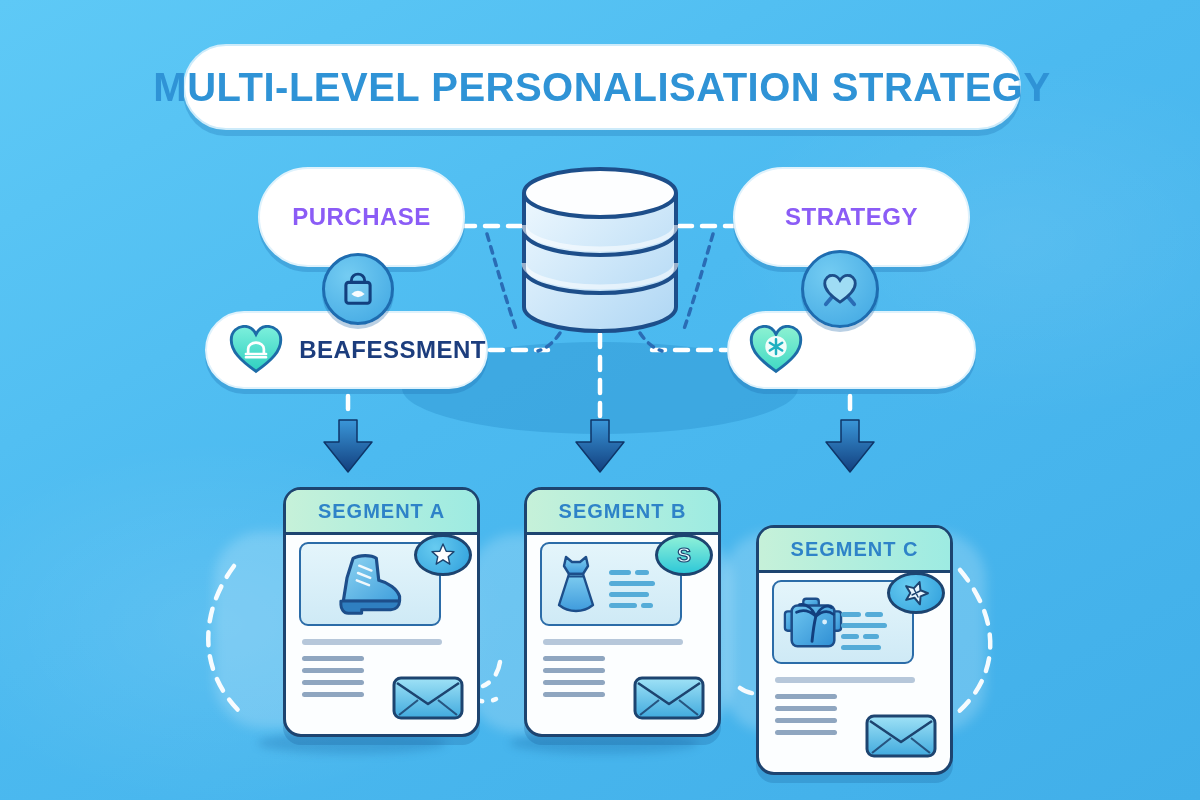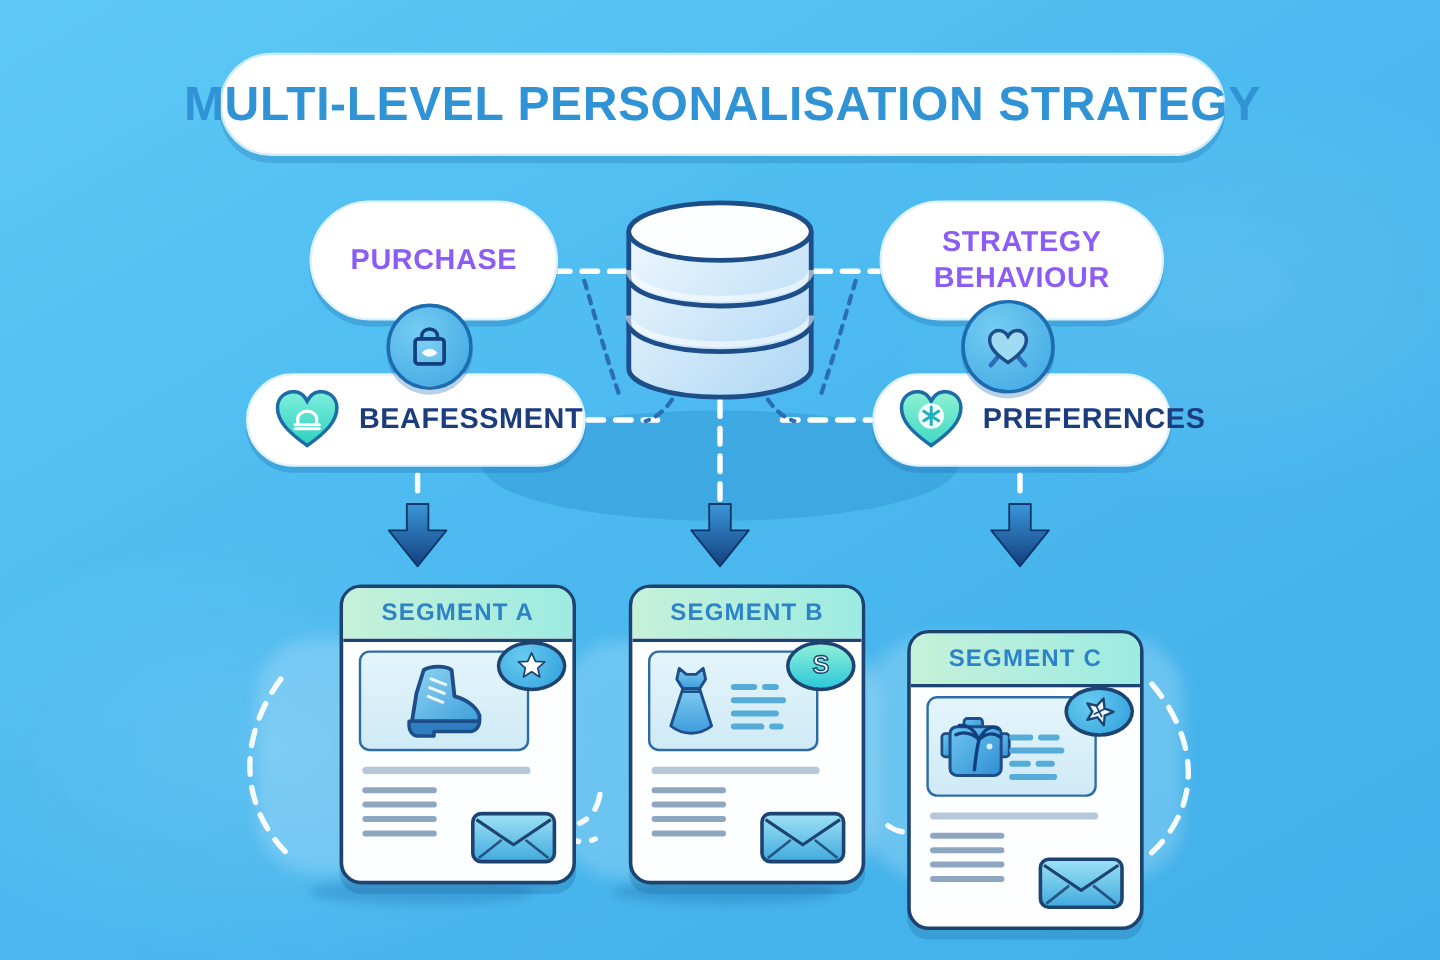--- a/index.html
+++ b/index.html
@@ -13,21 +13,21 @@
   .title-banner{left:183px;top:44px;width:834px;height:82px;background:#ffffff;border:2px solid #cdebfa;
     border-radius:44px;display:flex;align-items:center;justify-content:center;
     box-shadow:0 6px 0 rgba(30,110,175,.28);z-index:4;}
   .title-banner span{font-size:40px;font-weight:800;color:#2f93d6;letter-spacing:.5px;white-space:nowrap;}
   
   .pill{background:#ffffff;border:2px solid #dff2fc;border-radius:50px;display:flex;align-items:center;
     justify-content:center;box-shadow:0 5px 0 rgba(30,110,175,.30);z-index:3;}
   .pill .two-line{font-size:24px;font-weight:800;color:#8b5cf6;text-align:center;line-height:1.25;letter-spacing:.5px;}
   .pill-purchase{left:258px;top:167px;width:203px;height:96px;}
   .pill-browsing{left:733px;top:167px;width:233px;height:96px;}
-  .pill-beafessment{left:205px;top:311px;width:283px;height:78px;justify-content:center;padding-left:22px;box-sizing:border-box;}
+  .pill-beafessment{left:205px;top:311px;width:283px;height:78px;justify-content:flex-end;padding-left:22px;box-sizing:border-box;}
   .pill-preferences{left:727px;top:311px;width:249px;height:78px;justify-content:flex-start;padding-left:20px;box-sizing:border-box;}
   .pill .heart-wrap{width:54px;height:50px;margin-right:16px;flex:0 0 auto;}
   .pill .one-line{font-size:24px;font-weight:800;color:#1c3d7d;letter-spacing:.5px;}
   
   .circle-icon{border-radius:50%;background:radial-gradient(circle at 35% 30%,#74ccf2,#3fa6e2);
     border:3px solid #1e6cb0;box-shadow:0 4px 0 rgba(25,100,165,.30);display:flex;align-items:center;justify-content:center;z-index:4;}
   .circle-purchase{left:322px;top:253px;width:66px;height:66px;}
   .circle-browsing{left:801px;top:250px;width:72px;height:72px;}
   
   .card{width:197px;height:250px;background:#fcfeff;border:3px solid #1d4470;border-radius:18px;
@@ -131,21 +131,20 @@
 
   <div class="abs pill pill-purchase">
     <div class="two-line">
       <div>PURCHASE</div>
     </div>
   </div>
 
   <div class="abs pill pill-browsing">
     <div class="two-line">
       <div>STRATEGY</div>
-      <div>BEHAVIOUR</div>
     </div>
   </div>
 
   <div class="abs circle-icon circle-purchase">
     <svg width="44" height="44" viewBox="0 0 40 40">
       <path d="M14 15 v-3 a6 5.5 0 0 1 12 0 v3" fill="none" stroke="#123f7e" stroke-width="2.6"></path>
       <rect x="9" y="14" width="22" height="19" rx="2.5" fill="rgba(255,255,255,0.10)" stroke="#123f7e" stroke-width="2.8"></rect>
       <path d="M14 24.5 q6 -6 12 0 q-6 6 -12 0 Z" fill="#ffffff" opacity="0.95"></path>
     </svg>
   </div>
@@ -181,21 +180,20 @@
             <linearGradient id="heartG2" x1="0" y1="0" x2="0" y2="1">
           <stop offset="0" stop-color="#8df2d2"></stop>
               <stop offset="1" stop-color="#3fd8c4"></stop>
             </linearGradient>
           </defs>
         <path d="M24 41 C10 31 2 23 2 13 C2 5 8 1 14 1 C19 1 22 4 24 8 C26 4 29 1 34 1 C40 1 46 5 46 13 C46 23 38 31 24 41 Z" fill="url(#heartG2)" stroke="#1d6ca8" stroke-width="2.6"></path>
         <circle cx="24" cy="19" r="9.5" fill="#ffffff" opacity="0.9"></circle>
         <path d="M24 12.5 V25.5 M18.5 15.5 L29.5 22.5 M29.5 15.5 L18.5 22.5" stroke="#1fb0c0" stroke-width="2.2" stroke-linecap="round"></path>
       </svg>
     </span>
-    <span class="one-line">PREFERENCES</span>
   </div>
 
   <div class="abs card card-a">
     <div class="card-header">
       <span>SEGMENT A</span>
     </div>
     <div class="img-box">
       <svg width="108" height="66" viewBox="0 0 64 54" style="position:absolute;left:14px;top:7px;">
         <defs>
             <linearGradient id="bootG" x1="0" y1="0" x2="1" y2="1">

